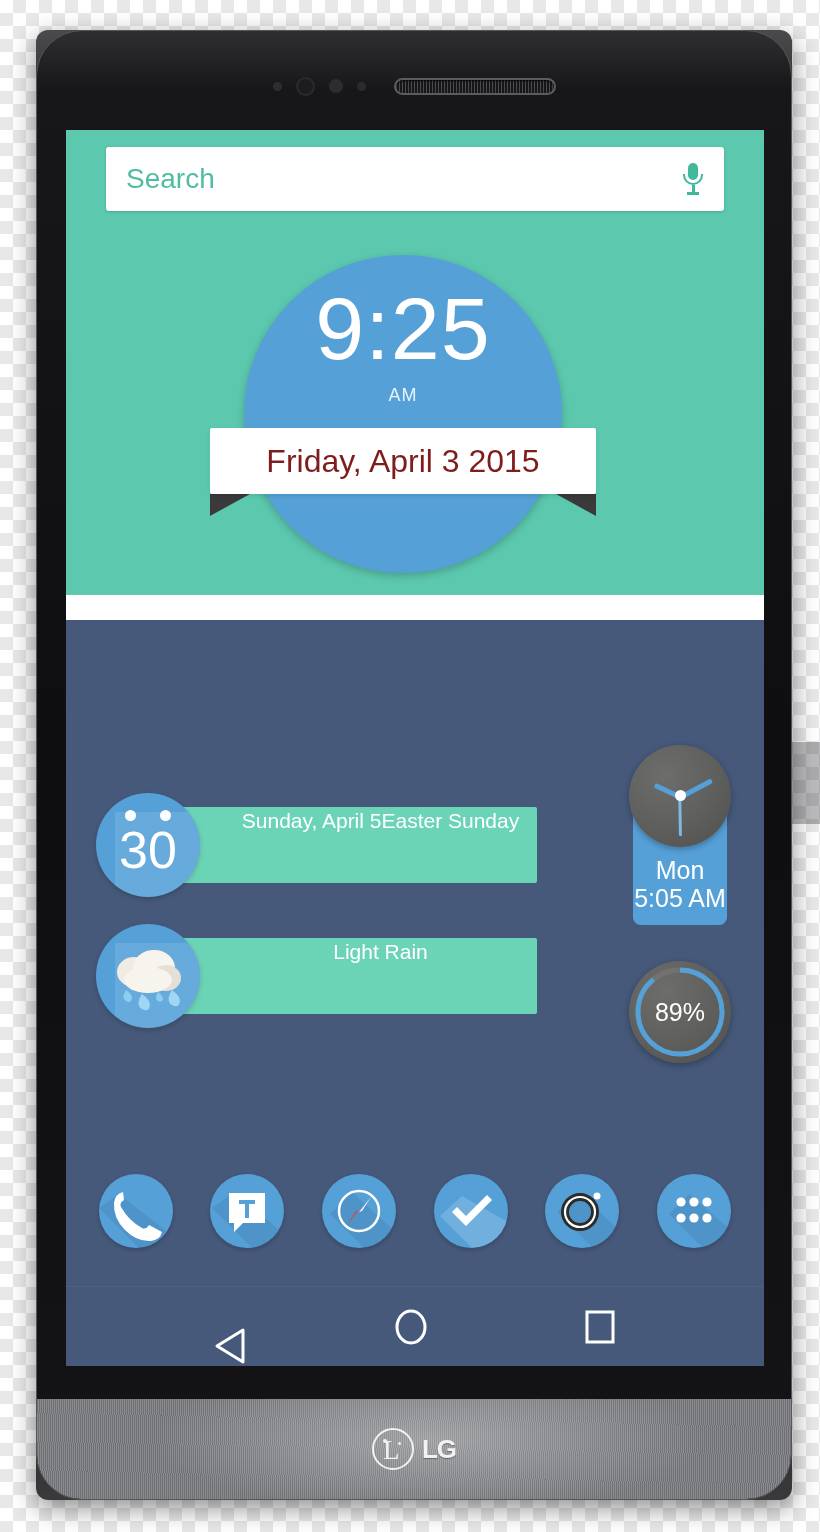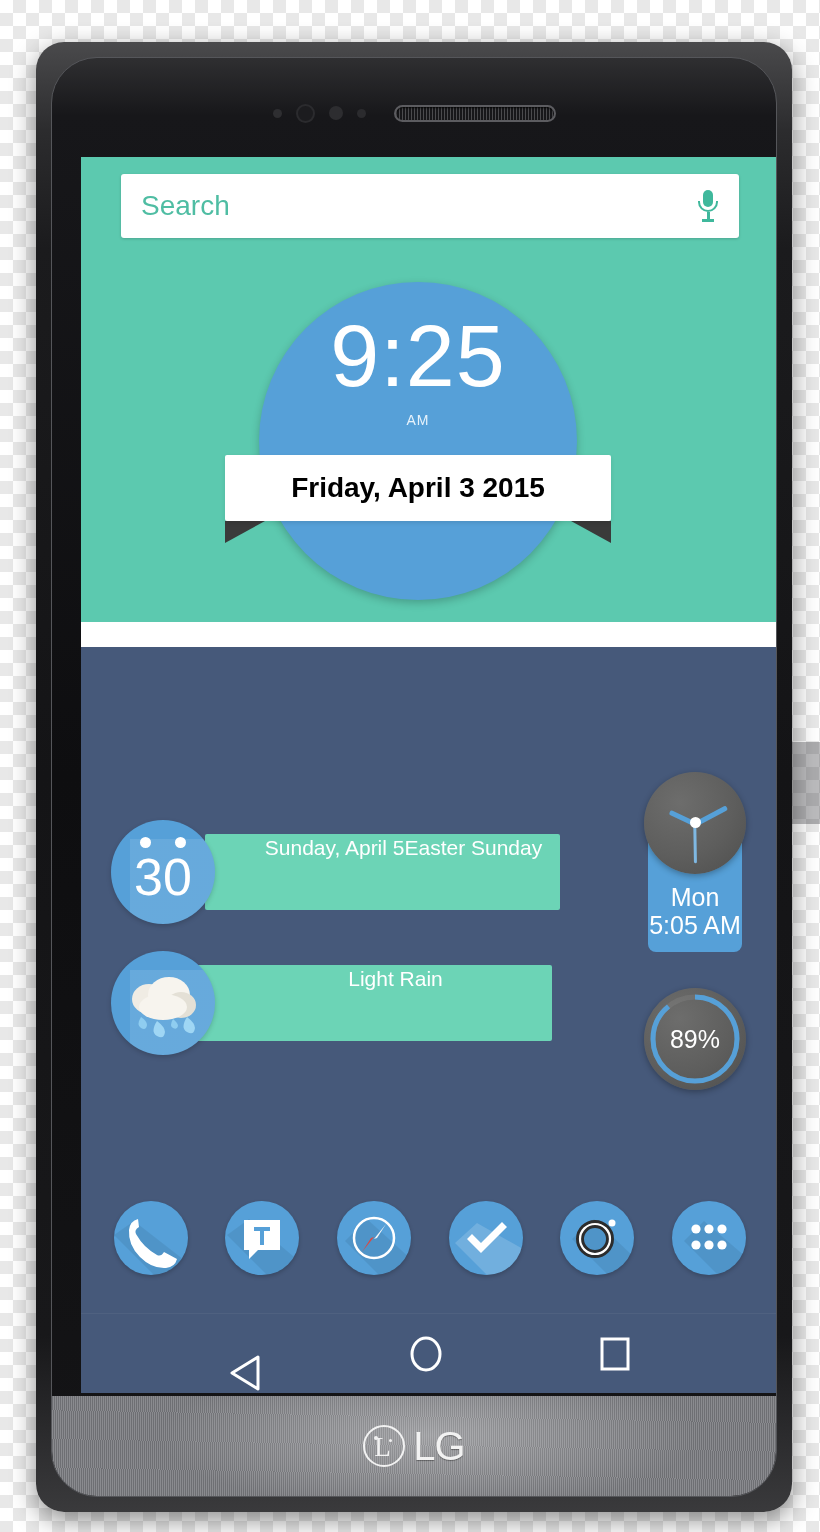--- a/index.html
+++ b/index.html
@@ -29,26 +29,26 @@
   #ghost-right { left: 762px; top: 778px; }
   #ghost-block {
     position: absolute; left: 762px; top: 742px;
     width: 58px; height: 82px;
     background: rgba(30,30,35,0.30);
   }
 
   
   .phone {
     position: absolute;
-    left: 36px; top: 42px;
+    left: 36px; top: 30px;
     width: 756px; height: 1470px;
-    border-radius: 28px;
+    border-radius: 12px;
     background: linear-gradient(180deg,#4a4a4c 0%,#2c2c2e 6%,#1b1b1d 14%,#141416 50%,#18181a 88%,#3a3a3c 100%);
     box-shadow: 0 8px 26px rgba(0,0,0,0.45);
-    padding: 15px;
+    padding: 0;
   }
   .phone-inner {
     width: 100%; height: 100%;
     border-radius: 46px;
     background: linear-gradient(180deg,#2f2f31 0%,#17171a 4%,#0e0e10 50%,#141416 97%,#2a2a2c 100%);
     position: relative;
     overflow: hidden;
     border: 1px solid #55565a;
   }
 
@@ -99,21 +99,21 @@
     position: relative;
     color: #f2f2f2;
     font-family: "Liberation Serif", serif;
     font-size: 27px;
     display: flex; align-items: flex-end; justify-content: flex-start;
     padding-left: 9px; padding-bottom: 2px;
   }
   .lg-mark .eye1 { position: absolute; left: 9px;  top: 9px;  width: 4px; height: 4px; border-radius: 50%; background: #f2f2f2; }
   .lg-mark .eye2 { position: absolute; right: 11px; top: 12px; width: 3px; height: 3px; border-radius: 50%; background: #f2f2f2; }
   .lg-text {
-    color: #f2f2f2; font-weight: normal; font-size: 40px; letter-spacing: -1px;
+    color: #f2f2f2; font-weight: bold; font-size: 26px; letter-spacing: -1px;
     text-shadow: 0 1px 1px rgba(0,0,0,0.35);
   }
 
   
   .wall-top {
     position: absolute; left: 0; right: 0; top: 0;
     height: 465px;
     background: #5cc9af;
   }
   .wall-white {
@@ -178,34 +178,34 @@
     color: #ffffff;
     font-size: 88px;
     font-weight: 300;
     letter-spacing: 1px;
     line-height: 1;
   }
   .clock-ampm {
     position: absolute; left: 0; right: 0; top: 130px;
     text-align: center;
     color: #e6f2fb;
-    font-size: 14px;
+    font-size: 18px;
     letter-spacing: 1px;
   }
   .date-banner {
     position: absolute; left: -34px; top: 173px;
     width: 386px; height: 66px;
     background: #ffffff;
     border-radius: 2px;
     display: flex; align-items: center; justify-content: center;
     box-shadow: 0 2px 4px rgba(0,0,0,0.10);
     z-index: 3;
   }
   .date-banner span {
-    color: #000000; font-size: 28px; font-weight: 700;
+    color: #7f1d1d; font-size: 32px; font-weight: 400;
   }
   .banner-fold-l, .banner-fold-r {
     position: absolute; top: 239px;
     width: 0; height: 0; z-index: 2;
   }
   .banner-fold-l {
     left: -34px;
     border-left: 0 solid transparent;
     border-top: 22px solid #3a3a3a;
     border-right: 40px solid transparent;
@@ -215,21 +215,21 @@
     border-right: 0 solid transparent;
     border-top: 22px solid #3a3a3a;
     border-left: 40px solid transparent;
   }
 
   
   .card-row {
     position: absolute;
     display: flex; align-items: center;
   }
-  #cal-row  { left: 30px; top: 663px; gap: 8px; }
+  #cal-row  { left: 30px; top: 663px; }
   #wx-row   { left: 30px; top: 794px; }
   .card-icon {
     width: 104px; height: 104px; border-radius: 50%;
     background: #56a0d8;
     position: relative; z-index: 2;
     overflow: hidden;
     box-shadow: 0 2px 5px rgba(0,0,0,0.18);
     flex: none;
   }
   .card-icon::after {

